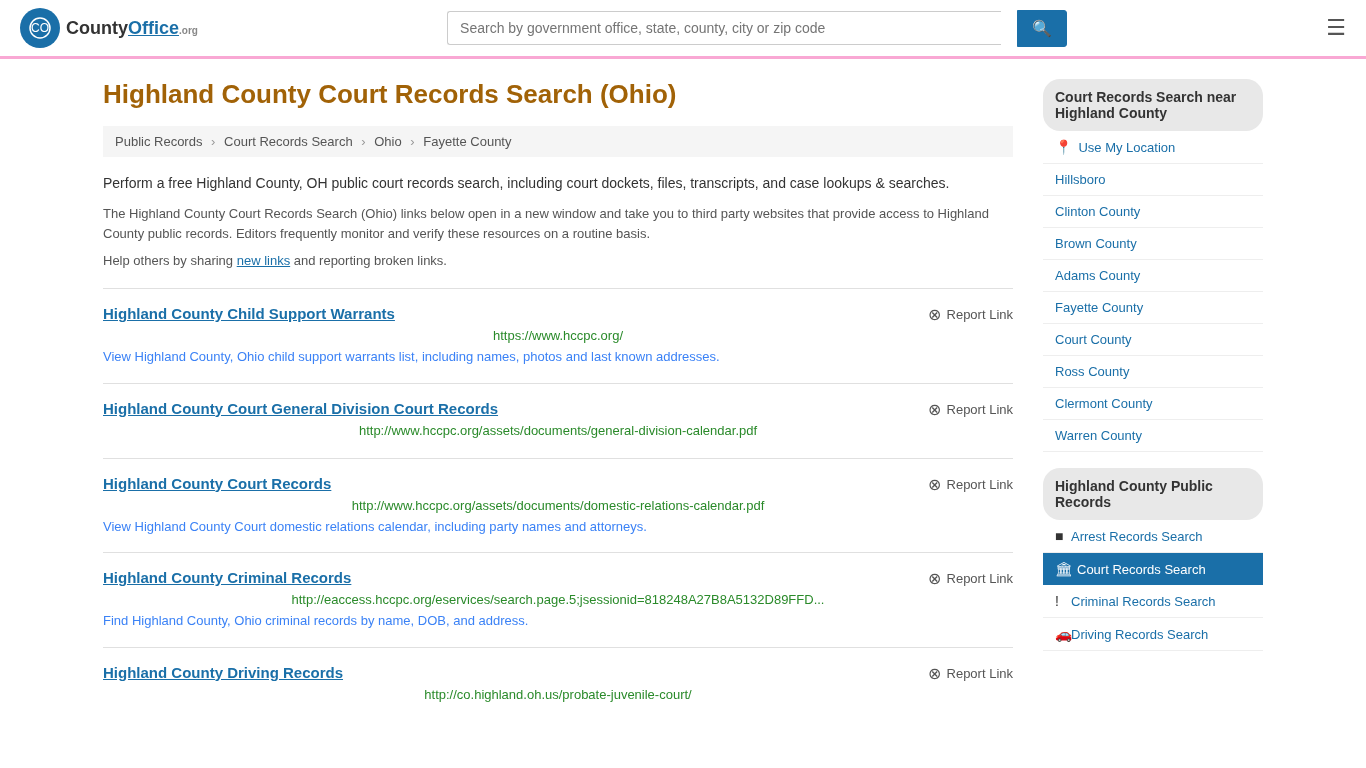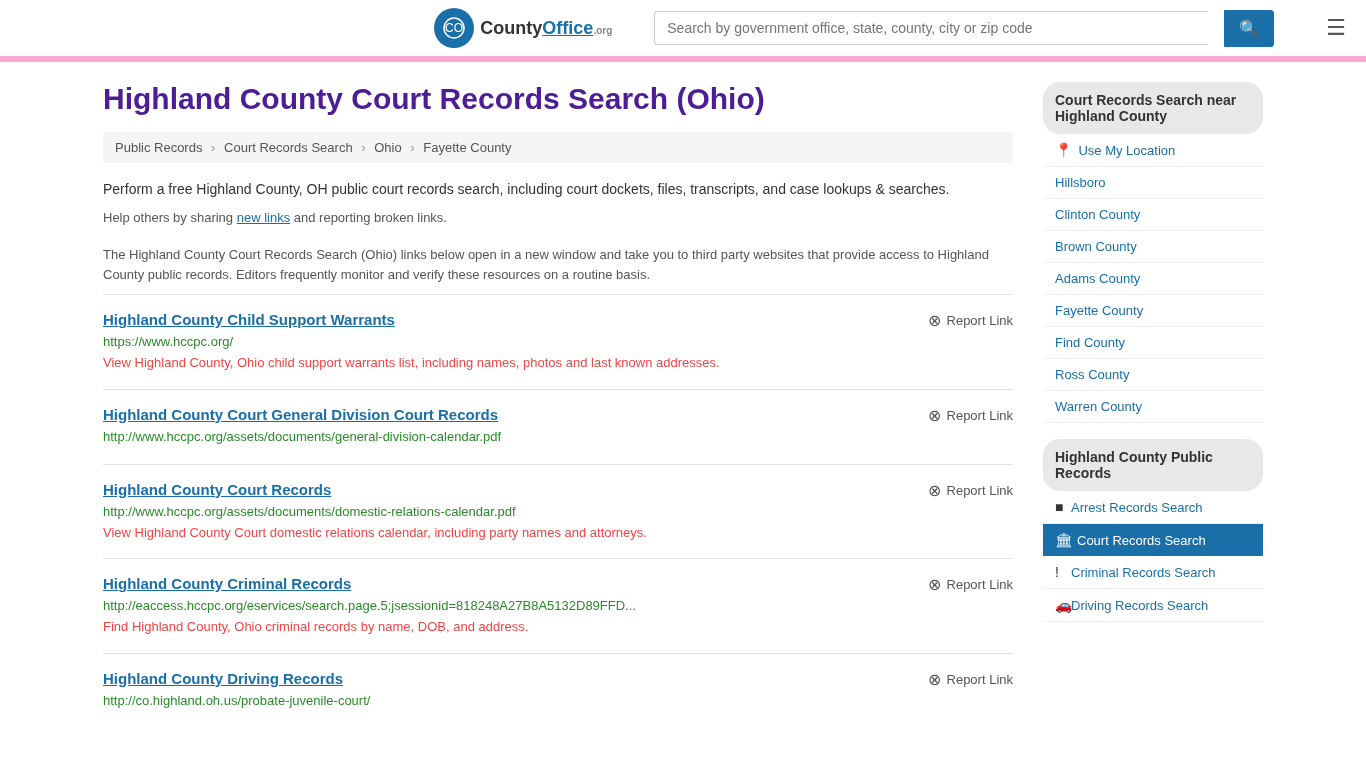--- a/index.html
+++ b/index.html
@@ -1,25 +1,25 @@
 <!DOCTYPE html>
 <html><head>
   <meta charset="utf-8">
   <style>
     * { margin: 0; padding: 0; box-sizing: border-box; }
     body { font-family: Arial, sans-serif; font-size: 14px; color: #333; background: #fff; }
 
     
     #header {
       background: #fff;
-      border-bottom: 6px solid #f9a8d4;
+      border-bottom: 3px solid #f9a8d4;
       padding: 8px 20px;
       display: flex;
       align-items: center;
-      justify-content: flex-end;
+      justify-content: space-between;
     }
     #logo-area {
       display: flex;
       align-items: center;
       gap: 6px;
     }
     #logo-circle {
       width: 40px;
       height: 40px;
       background: #1a6fa8;
@@ -74,23 +74,23 @@
       padding: 20px 20px;
       display: flex;
       gap: 30px;
     }
 
     
     #content {
       flex: 1;
     }
     #page-title {
-      font-size: 30px;
+      font-size: 26px;
       font-weight: bold;
-      color: #4c1d95;
+      color: #a16207;
       margin-bottom: 16px;
     }
     #breadcrumb {
       background: #f5f5f5;
       padding: 8px 12px;
       margin-bottom: 16px;
       font-size: 13px;
       color: #555;
     }
     #breadcrumb a {
@@ -132,24 +132,25 @@
       white-space: nowrap;
     }
     .report-icon {
       font-size: 16px;
       color: #555;
     }
     .record-url {
       color: #2a8a2a;
       font-size: 13px;
       margin-bottom: 4px;
+      text-align: center;
     }
     .record-desc {
       font-size: 13px;
-      color: #ef4444;
+      color: #3b82f6;
       line-height: 1.5;
     }
 
     
     #sidebar {
       width: 220px;
       flex-shrink: 0;
     }
     .sidebar-section {
       margin-bottom: 0;
@@ -241,24 +242,24 @@
       <a href="#">Public Records</a>
       <span class="sep">›</span>
       <a href="#">Court Records Search</a>
       <span class="sep">›</span>
       <a href="#">Ohio</a>
       <span class="sep">›</span>
       <span>Fayette County</span>
     </div>
 
     <p id="description-1">Perform a free Highland County, OH public court records search, including court dockets, files, transcripts, and case lookups &amp; searches.</p>
+    <p id="description-2">The Highland County Court Records Search (Ohio) links below open in a new window and take you to third party websites that provide access to Highland County public records. Editors frequently monitor and verify these resources on a routine basis.</p>
     <p id="description-3">
       <span>Help others by sharing </span><a href="#">new links</a><span> and reporting broken links.</span>
     </p>
-    <p id="description-2">The Highland County Court Records Search (Ohio) links below open in a new window and take you to third party websites that provide access to Highland County public records. Editors frequently monitor and verify these resources on a routine basis.</p>
 
     <div id="records-container">
         <div class="record-item">
       <div class="record-header">
         <span class="record-title">Highland County Child Support Warrants</span>
         <span class="report-link">
           <span class="report-icon">⊗</span>
           Report Link
         </span>
       </div>
@@ -317,22 +318,23 @@
       <div class="sidebar-item location">
         <span class="location-icon">📍</span>
         <a href="#">Use My Location</a>
       </div>
       <div id="nearby-items-container">
           <div class="sidebar-item"><a href="#">Hillsboro</a></div>
           <div class="sidebar-item"><a href="#">Clinton County</a></div>
           <div class="sidebar-item"><a href="#">Brown County</a></div>
           <div class="sidebar-item"><a href="#">Adams County</a></div>
           <div class="sidebar-item"><a href="#">Fayette County</a></div>
-          <div class="sidebar-item"><a href="#">Find County</a></div>
+          <div class="sidebar-item"><a href="#">Court County</a></div>
           <div class="sidebar-item"><a href="#">Ross County</a></div>
+          <div class="sidebar-item"><a href="#">Clermont County</a></div>
           <div class="sidebar-item"><a href="#">Warren County</a></div>
         </div>
     </div>
 
     <div class="sidebar-section sidebar-section-2">
       <div class="sidebar-header">Highland County Public Records</div>
       <div id="public-records-items-container">
           <div class="sidebar-item"><span class="sidebar-item-icon">■</span><a href="#">Arrest Records Search</a></div>
           <div class="sidebar-item-active">
             <span class="sidebar-item-icon">🏛</span>

